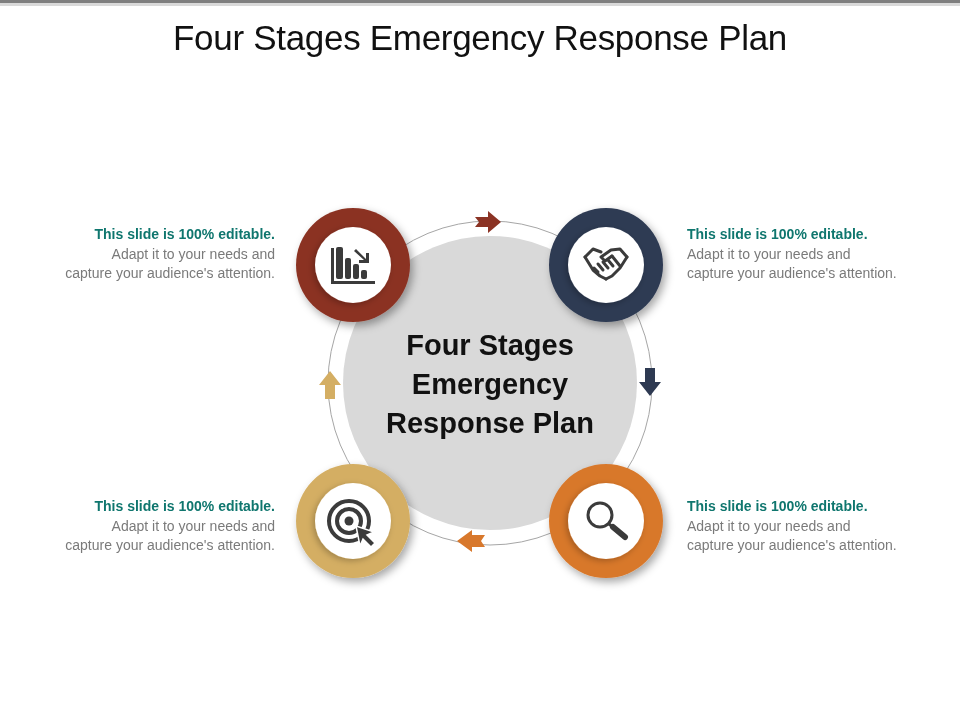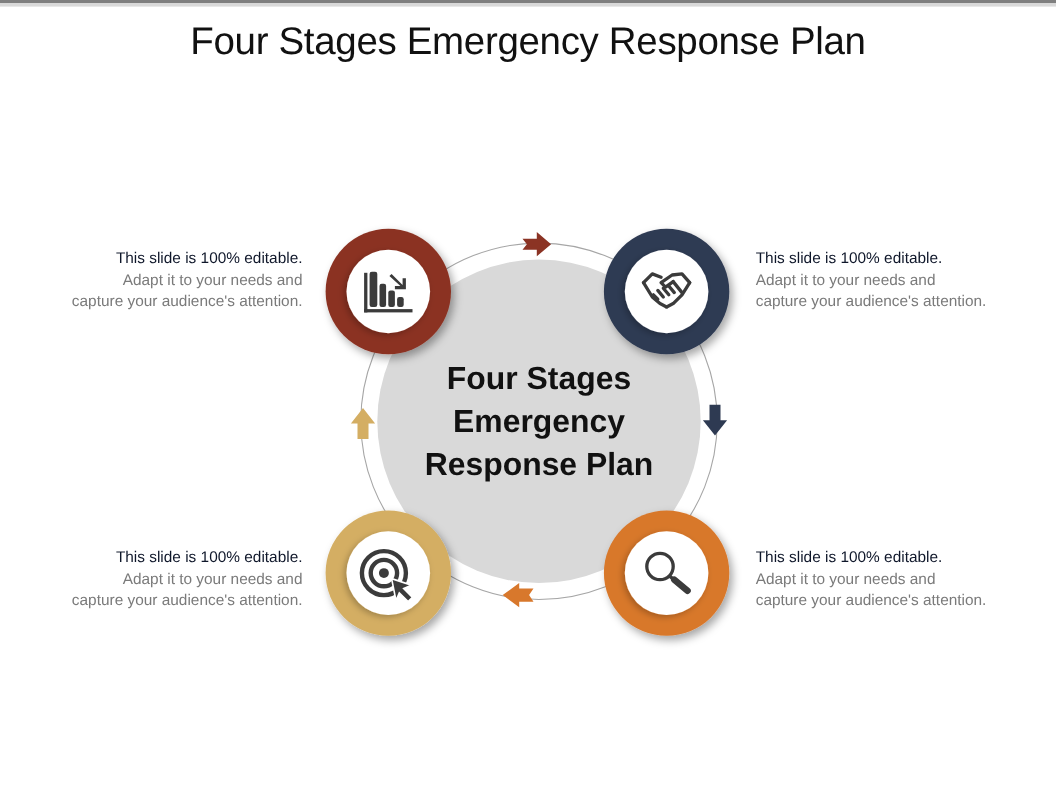--- a/index.html
+++ b/index.html
@@ -3,21 +3,21 @@
   <meta charset="utf-8">
   <style>
     html, body { margin: 0; padding: 0; }
     body { width: 960px; height: 720px; background: #ffffff; position: relative; overflow: hidden; font-family: "Liberation Sans", sans-serif; }
     .topbar { position: absolute; left: 0; top: 0; width: 960px; height: 3px; background: #7f7f7f; }
     .topbar2 { position: absolute; left: 0; top: 3px; width: 960px; height: 3px; background: #d9d9d9; }
     .title { position: absolute; left: 0; top: 18px; width: 960px; text-align: center; font-size: 35px; color: #111; letter-spacing: -0.3px; }
     svg.diagram { position: absolute; left: 0; top: 0; }
     .center-text { position: absolute; left: 340px; top: 326px; width: 300px; text-align: center; font-weight: bold; font-size: 29px; line-height: 39px; color: #111; }
     .desc { position: absolute; width: 250px; font-size: 14px; line-height: 19.5px; color: #7a7a7a; }
-    .desc .head { font-weight: normal; color: #0f172a; }
+    .desc .head { font-weight: bold; color: #0f766e; }
     .desc.left { text-align: right; }
     .desc.right { text-align: left; }
   </style>
 </head>
 <body>
 
 <div class="topbar"></div>
 <div class="topbar2"></div>
 
 <div class="title">Four Stages Emergency Response Plan</div>

